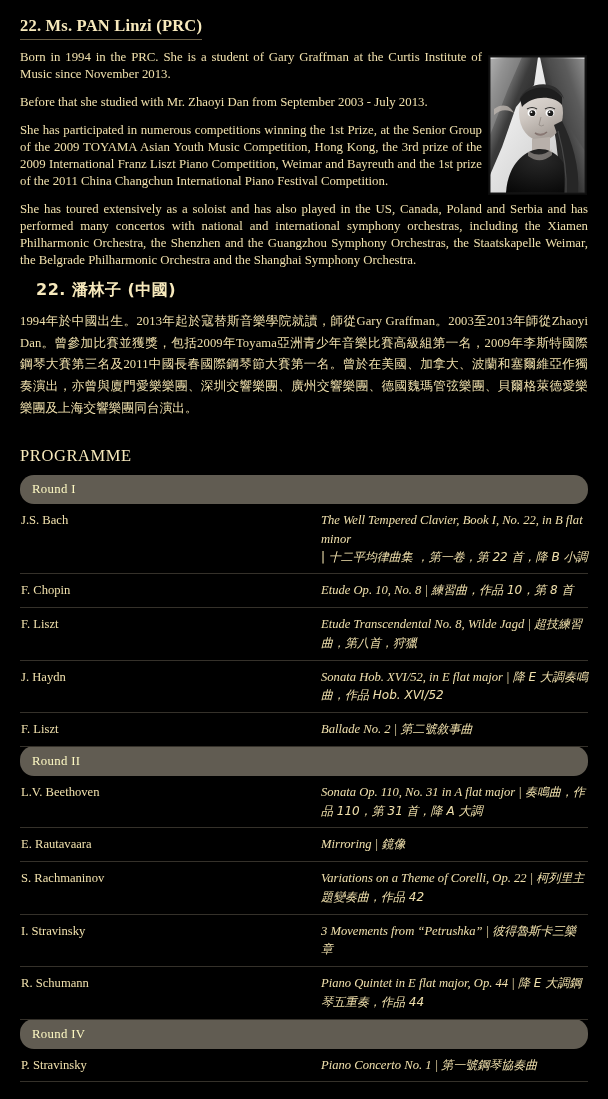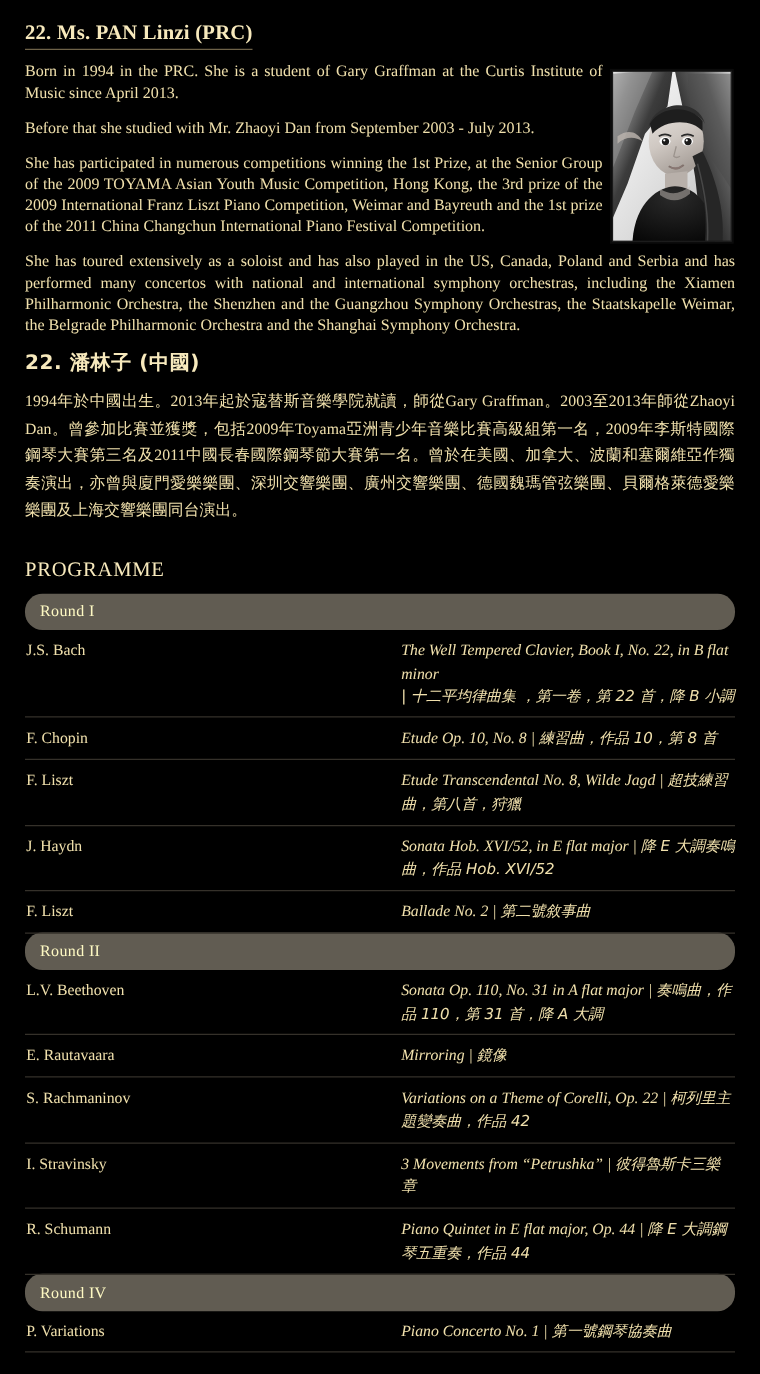--- a/index.html
+++ b/index.html
@@ -34,21 +34,21 @@
     display: inline-block;
     border-bottom: 1px solid #6e6248;
     margin-bottom: 9px;
   }
   .bio-heading-zh {
     font-size: 16px;
     font-weight: bold;
     color: #f7e9bc;
     font-family: "DejaVu Sans", "Liberation Sans", sans-serif;
     letter-spacing: 0.5px;
-    margin: 0 0 10px 0;
+    margin: 0 0 10px 16px;
   }
 
   
   .bio-en p {
     margin: 0 0 11px 0;
     font-size: 12.8px;
     line-height: 1.33;
     color: #f0e0ac;
     text-align: justify;
   }
@@ -191,21 +191,21 @@
       <path d="M66 70 C74 92, 78 116, 76 138 L90 138 C92 112, 84 86, 74 66 Z" fill="#262626"></path>
       <path d="M70 76 C76 98, 79 118, 78 138" stroke="#555555" stroke-width="1.2" fill="none" opacity="0.7"></path>
 
       <path d="M6 54 C14 48, 22 50, 26 58 C20 54, 12 54, 6 60 Z" fill="#bdb5af" opacity="0.8"></path>
       <rect x="2" y="2" width="95" height="136" fill="none" stroke="#1a1a1a" stroke-width="1"></rect>
     </svg>
   </div>
 
   <div class="bio-en">
     <div class="bio-heading-en">22. Ms. PAN Linzi (PRC)</div>
-    <p class="narrow">Born in 1994 in the PRC. She is a student of Gary Graffman at the Curtis Institute of Music since April 2013.</p>
+    <p class="narrow">Born in 1994 in the PRC. She is a student of Gary Graffman at the Curtis Institute of Music since November 2013.</p>
     <p class="narrow">Before that she studied with Mr. Zhaoyi Dan from September 2003 - July 2013.</p>
     <p class="narrow">She has participated in numerous competitions winning the 1st Prize, at the Senior Group of the 2009 TOYAMA Asian Youth Music Competition, Hong Kong, the 3rd prize of the 2009 International Franz Liszt Piano Competition, Weimar and Bayreuth and the 1st prize of the 2011 China Changchun International Piano Festival Competition.</p>
     <p class="wide">She has toured extensively as a soloist and has also played in the US, Canada, Poland and Serbia and has performed many concertos with national and international symphony orchestras, including the Xiamen Philharmonic Orchestra, the Shenzhen and the Guangzhou Symphony Orchestras, the Staatskapelle Weimar, the Belgrade Philharmonic Orchestra and the Shanghai Symphony Orchestra.</p>
   </div>
 
   <div class="bio-zh">
     <div class="bio-heading-zh">22. 潘林子 (中國)</div>
     <p>1994年於中國出生。2013年起於寇替斯音樂學院就讀，師從Gary Graffman。2003至2013年師從Zhaoyi Dan。曾參加比賽並獲獎，包括2009年Toyama亞洲青少年音樂比賽高級組第一名，2009年李斯特國際鋼琴大賽第三名及2011中國長春國際鋼琴節大賽第一名。曾於在美國、加拿大、波蘭和塞爾維亞作獨奏演出，亦曾與廈門愛樂樂團、深圳交響樂團、廣州交響樂團、德國魏瑪管弦樂團、貝爾格萊德愛樂樂團及上海交響樂團同台演出。</p>
   </div>
 
@@ -256,19 +256,19 @@
           <td class="work"><span>3 Movements from  “Petrushka”  | </span><span class="zh-inline">彼得魯斯卡三樂章</span></td>
         </tr>
         <tr class="work-row">
           <td class="composer">R. Schumann</td>
           <td class="work"><span>Piano Quintet in E flat major, Op. 44 | </span><span class="zh-inline">降 E 大調鋼琴五重奏，作品 44</span></td>
         </tr>
         <tr class="round-row">
           <td colspan="2">Round IV</td>
         </tr>
         <tr class="work-row">
-          <td class="composer">P. Variations</td>
+          <td class="composer">P. Stravinsky</td>
           <td class="work"><span>Piano Concerto No. 1 | </span><span class="zh-inline">第一號鋼琴協奏曲</span></td>
         </tr>
       </tbody>
   </table>
 
 </div>
 
 </body></html>

